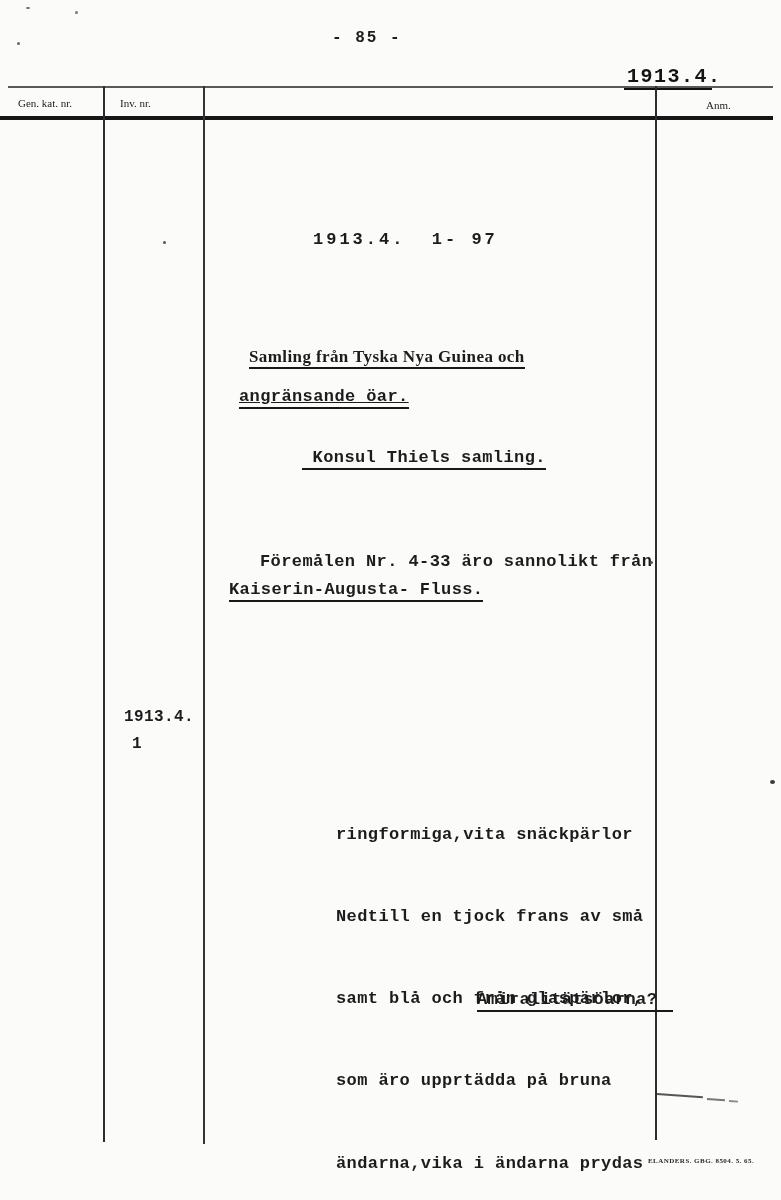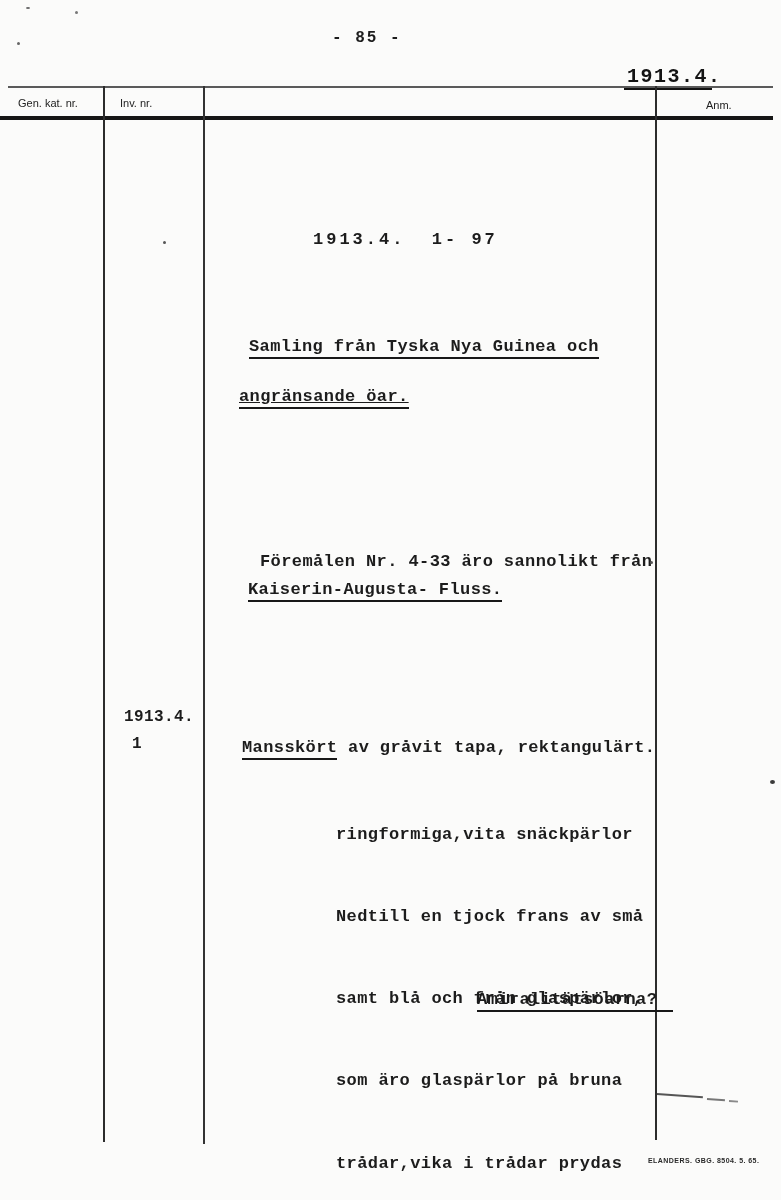--- a/index.html
+++ b/index.html
@@ -19,21 +19,21 @@
     font-size:17px;
     letter-spacing:0.4px;
     color:#1c1c1c;
     white-space:pre;
     line-height:1.1;
   }
   .u{border-bottom:2px solid #181818;padding-bottom:1px;}
   
   .lbl{
     position:absolute;
-    font-family:Liberation Sans, sans-serif;
+    font-family:Liberation Serif, serif;
     font-size:11px;
     color:#222;
     white-space:pre;
   }
   .vline{position:absolute;width:1.5px;background:#2c2c2c;}
   .hline{position:absolute;background:#3a3a3a;}
   .speck{position:absolute;border-radius:50%;}
   .desc{line-height:27.4px;}
   .stray{position:absolute;height:1.5px;transform:rotate(4deg);transform-origin:left center;}
 </style>
@@ -53,38 +53,38 @@
   <div class="vline" style="left:103px;top:86px;height:1056px;"></div>
   <div class="vline" style="left:203px;top:86px;height:1058px;background:#333;"></div>
   <div class="vline" style="left:655px;top:86px;height:1054px;"></div>
 
   <div class="lbl" style="left:18px;top:97px;">Gen. kat. nr.</div>
   <div class="lbl" style="left:120px;top:97px;">Inv. nr.</div>
   <div class="lbl" style="left:706px;top:99px;">Anm.</div>
 
   <div class="tw" style="left:313px;top:231px;letter-spacing:3px;">1913.4.  1- 97</div>
 
-  <div class="tw" style="left:249px;top:338px;"><span class="u">Samling från Tyska Nya Guinea och</span></div>
+  <div class="tw" style="left:249px;top:348px;font-family:Liberation Serif, serif;"><span class="u">Samling från Tyska Nya Guinea och</span></div>
   <div class="tw" style="left:239px;top:388px;text-decoration:underline;"><span class="u">angränsande öar.</span></div>
 
+  <div class="tw" style="left:302px;top:449px;"><span class="u"> Konsul Thiels samling.</span></div>
 
   <div class="tw" style="left:260px;top:553px;">Föremålen Nr. 4-33 äro sannolikt från</div>
-  <div class="tw" style="left:248px;top:581px;"><span class="u">Kaiserin-Augusta- Fluss.</span></div>
+  <div class="tw" style="left:229px;top:581px;"><span class="u">Kaiserin-Augusta- Fluss.</span></div>
 
   <div class="tw" style="left:124px;top:709px;font-size:16px;">1913.4.</div>
   <div class="tw" style="left:132px;top:736px;font-size:16px;">1</div>
 
-  <div class="tw" style="left:242px;top:739px;"><span class="u">Mansskört</span><span> av gråvit tapa, rektangulärt.</span></div>
 
   <div class="tw desc" style="left:336px;top:766px;">
     <div>ringformiga,vita snäckpärlor</div>
     <div>Nedtill en tjock frans av små</div>
     <div>samt blå och från glaspärlor,</div>
-    <div>som äro glaspärlor på bruna</div>
-    <div>trådar,vika i trådar prydas</div>
+    <div>som äro upprtädda på bruna</div>
+    <div>ändarna,vika i ändarna prydas</div>
     
     
     
     
   </div>
 
   <div class="tw" style="left:477px;top:991px;"><span class="u" style="padding-right:16px;">Amiralitätsöarna?</span></div>
 
   <div class="stray" style="left:657px;top:1093px;width:46px;background:#555;"></div>
   <div class="stray" style="left:707px;top:1098px;width:18px;background:#777;"></div>

